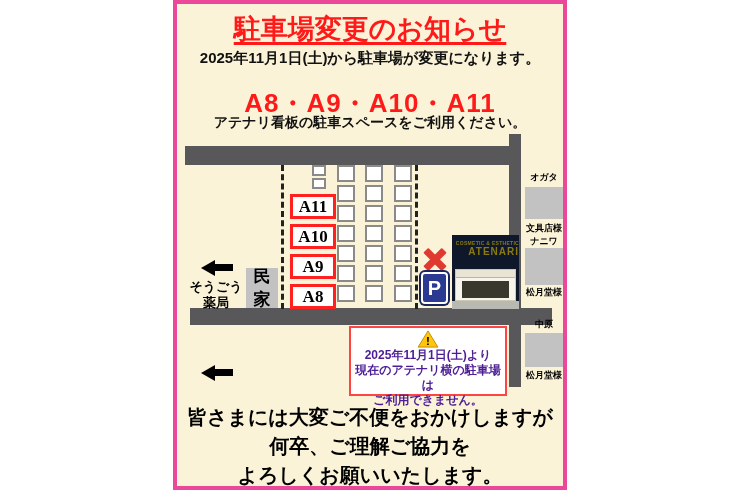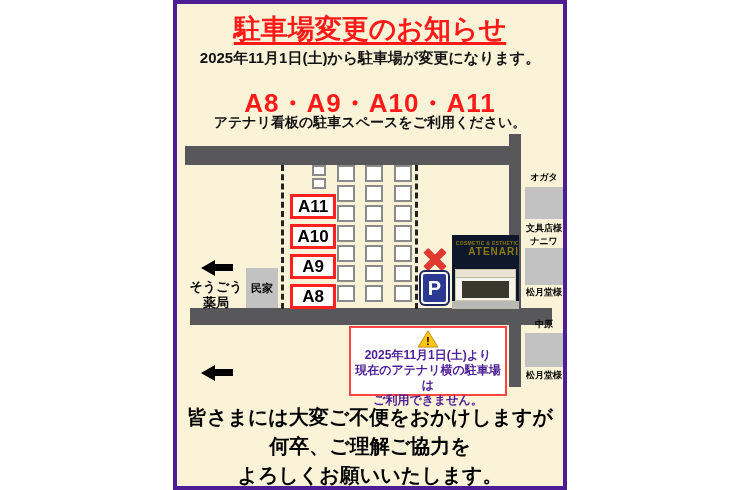--- a/index.html
+++ b/index.html
@@ -1,20 +1,20 @@
 <!DOCTYPE html>
 <html><head>
 <meta charset="utf-8">
 <style>
   * { margin:0; padding:0; box-sizing:border-box; }
   html,body { width:740px; height:490px; background:#fff; overflow:hidden;
               font-family:"Liberation Sans", sans-serif; }
   .page { position:relative; width:740px; height:490px; background:#fff; }
   .flyer { position:absolute; left:173px; top:0; width:394px; height:490px;
-           background:#faf3d7; border:4px solid #4c1d95; }
+           background:#faf3d7; border:4px solid #ec4899; }
 
   
   .h-abs { position:absolute; left:0; width:100%; text-align:center; }
   .title { top:7px; font-size:27px; font-weight:bold; color:#ff1a1a;
            text-decoration:underline; text-decoration-thickness:3px; text-underline-offset:4px; }
   .line1 { top:45px; font-size:15px; font-weight:bold; color:#111; }
   .line2 { top:65px; font-size:14px; font-weight:bold; color:#111; }
   .hl    { top:82px; font-size:26px; font-weight:bold; color:#ff1a1a;
            font-family:Liberation Sans, sans-serif; letter-spacing:1px; }
   .line3 { top:110px; font-size:14px; font-weight:bold; color:#111; }
@@ -30,26 +30,26 @@
   .dash-right { left:238px; }
 
   .pcol { position:absolute; top:161px; display:flex; flex-direction:column; }
   .pcol.small { left:135px; }
   .pcol.b { left:160px; } .pcol.c { left:188px; } .pcol.d { left:217px; }
   .pspace { width:18px; height:17px; background:#fff; border:2px solid #8a8a8a; margin-bottom:3px; }
   .pcol.small .pspace { width:14px; height:11px; border-width:2px; margin-bottom:2px; }
 
   .alabel { position:absolute; left:113px; width:46px; height:25px; background:#fff;
             border:3px solid #ff2020; display:flex; align-items:center; justify-content:center;
-            font-family:Liberation Sans, sans-serif; font-size:17px; font-weight:bold; color:#000; }
+            font-family:Liberation Serif, serif; font-size:17px; font-weight:bold; color:#000; }
 
   .graybox { position:absolute; background:#c2c2c2; color:#000; font-weight:bold;
              display:flex; flex-direction:column; align-items:center; justify-content:center;
              text-align:center;gap:40px; }
-  .house { left:69px; top:264px; width:32px; height:40px; font-size:11px; }
+  .house { left:69px; top:264px; width:32px; height:40px; font-size:17px; }
   .shop  { left:348px; width:38px; font-size:9px; line-height:11px; }
   .shop1 { top:183px; height:32px; } .shop2 { top:244px; height:37px; } .shop3 { top:329px; height:34px; }
 
   .arrow { position:absolute; display:flex; align-items:center; height:17px; }
   .arrow .tri { width:0; height:0; border-top:8px solid transparent; border-bottom:8px solid transparent;
                 border-right:14px solid #000; }
   .arrow .bar { width:18px; height:7px; background:#000; }
   .arrow1 { left:24px; top:255px; } .arrow2 { left:24px; top:360px; }
 
   .sidetext { position:absolute; color:#000; font-weight:bold; text-align:center;

